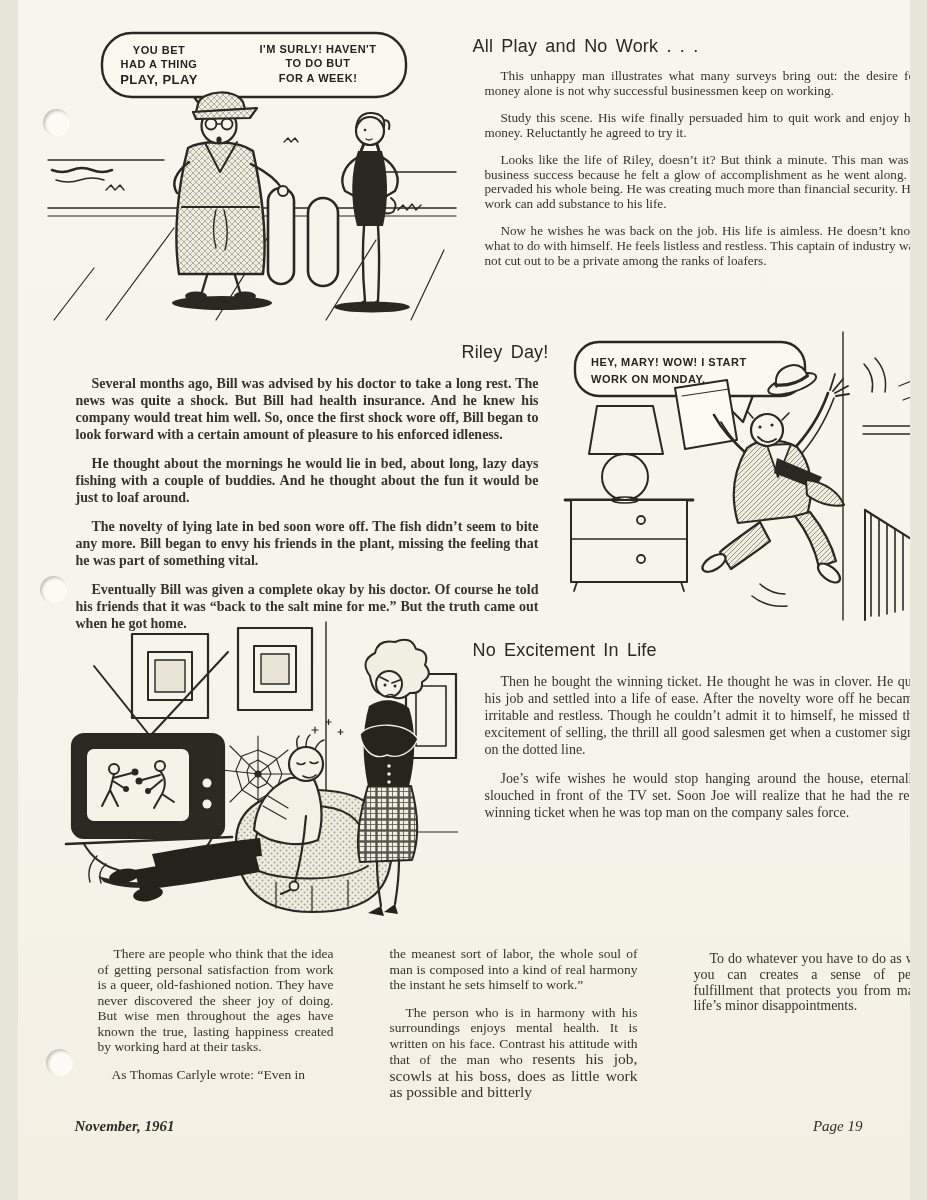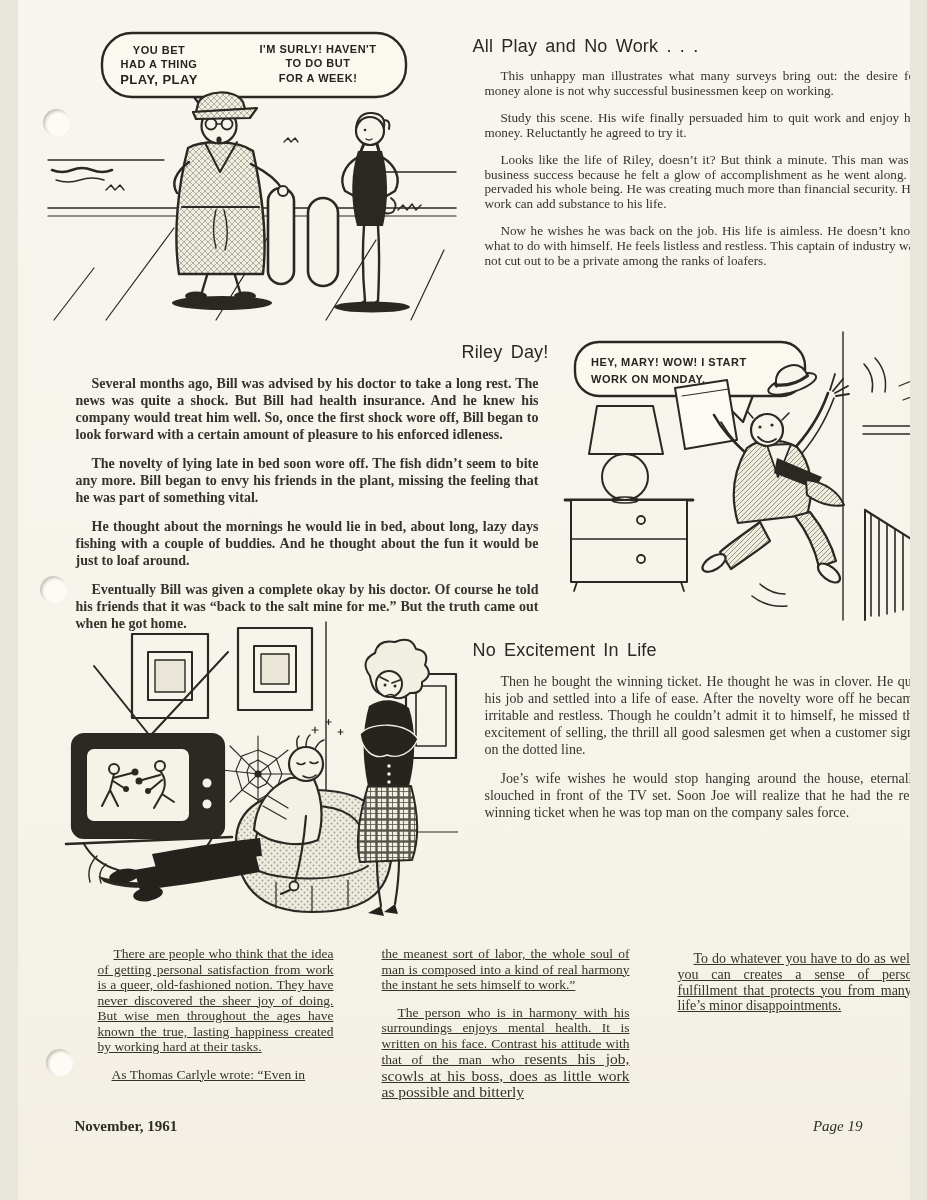--- a/index.html
+++ b/index.html
@@ -25,36 +25,36 @@
   .col-allplay p.body{font-size:13.2px;line-height:14.9px;}
   .col-happy{position:absolute;left:46px;top:342px;width:487px;}
   .col-happy h2.head{text-align:right;padding-right:2px;}
   .col-happy p.body{font-size:14px;line-height:17px;font-weight:bold;}
   .col-happy p.body + p.body{margin-top:3px;}
   .col-noexcite{position:absolute;left:455px;top:640px;width:459px;}
   .col-noexcite p.body{font-size:14px;line-height:17px;}
   .col-noexcite p.body + p.body{margin-top:3px;}
   .closing{
     position:absolute;left:68px;top:934px;width:840px;
-    display:grid;grid-template-columns:260px 272px 276px;column-gap:24px;text-decoration:underline;
+    display:grid;grid-template-columns:260px 272px 276px;column-gap:32px;
   }
   .closing p.body{font-size:13.5px;line-height:15.5px;}
   .closing .colmn3 p.body{font-size:14px;line-height:15.8px;}
   .quote-lead{margin:15px 0 0;font-size:17px;line-height:20px;text-indent:14px;color:#2f2d27;}
   .gap-top{margin-top:17px !important;}
   .lg{font-size:15.5px;line-height:16px;}
   figure{margin:0;padding:0;position:absolute;}
   .cartoon-pool{left:28px;top:20px;width:412px;height:302px;}
   .cartoon-job{left:545px;top:330px;width:372px;height:292px;}
   .cartoon-tv{left:36px;top:618px;width:404px;height:304px;}
   figure svg{width:100%;height:100%;display:block;}
   .ctext{font-family:"Liberation Sans",sans-serif;font-weight:700;font-size:11px;
          letter-spacing:.5px;fill:#262420;}
   .ctext-lg{font-size:13px;}
-  .footer-left{position:absolute;left:57px;top:1118px;font-weight:700;
+  .footer-left{position:absolute;left:57px;top:1118px;font-weight:700;font-style:italic;
                font-size:15px;color:#2e2c26;}
   .footer-right{position:absolute;right:47px;top:1118px;font-weight:400;font-style:italic;
                 font-size:15px;color:#2e2c26;}
 </style>
 </head>
 <body>
 
 <div class="page">
 
   <div class="hole" style="left:25px;top:109px;"></div>
@@ -136,22 +136,22 @@
     <h2 class="head">All Play and No Work . . .</h2>
     <p class="body ind">This unhappy man illustrates what many surveys bring out: the desire for money alone is not why successful businessmen keep on working.</p>
     <p class="body ind">Study this scene. His wife finally persuaded him to quit work and enjoy his money. Reluctantly he agreed to try it.</p>
     <p class="body ind">Looks like the life of Riley, doesn’t it? But think a minute. This man was a business success because he felt a glow of accomplishment as he went along. It pervaded his whole being. He was creating much more than financial security. His work can add substance to his life.</p>
     <p class="body ind">Now he wishes he was back on the job. His life is aimless. He doesn’t know what to do with himself. He feels listless and restless. This captain of industry was not cut out to be a private among the ranks of loafers.</p>
   </div>
 
   <div class="col-happy">
     <h2 class="head">Riley Day!</h2>
     <p class="body ind">Several months ago, Bill was advised by his doctor to take a long rest. The news was quite a shock. But Bill had health insurance. And he knew his company would treat him well. So, once the first shock wore off, Bill began to look forward with a certain amount of pleasure to his enforced idleness.</p>
+    <p class="body ind">He thought about the mornings he would lie in bed, about long, lazy days fishing with a couple of buddies. And he thought about the fun it would be just to loaf around.</p>
     <p class="body ind">The novelty of lying late in bed soon wore off. The fish didn’t seem to bite any more. Bill began to envy his friends in the plant, missing the feeling that he was part of something vital.</p>
-    <p class="body ind">He thought about the mornings he would lie in bed, about long, lazy days fishing with a couple of buddies. And he thought about the fun it would be just to loaf around.</p>
     <p class="body ind">Eventually Bill was given a complete okay by his doctor. Of course he told his friends that it was “back to the salt mine for me.” But the truth came out when he got home.</p>
   </div>
 
   <figure class="cartoon-job">
     <svg viewBox="0 0 372 292" xmlns="http://www.w3.org/2000/svg">
       <defs>
         <pattern id="su" width="5" height="5" patternUnits="userSpaceOnUse">
           <rect width="5" height="5" fill="#efece0"></rect>
           <path d="M0 5 L5 0" stroke="#97937f" stroke-width="1"></path>
         </pattern>

